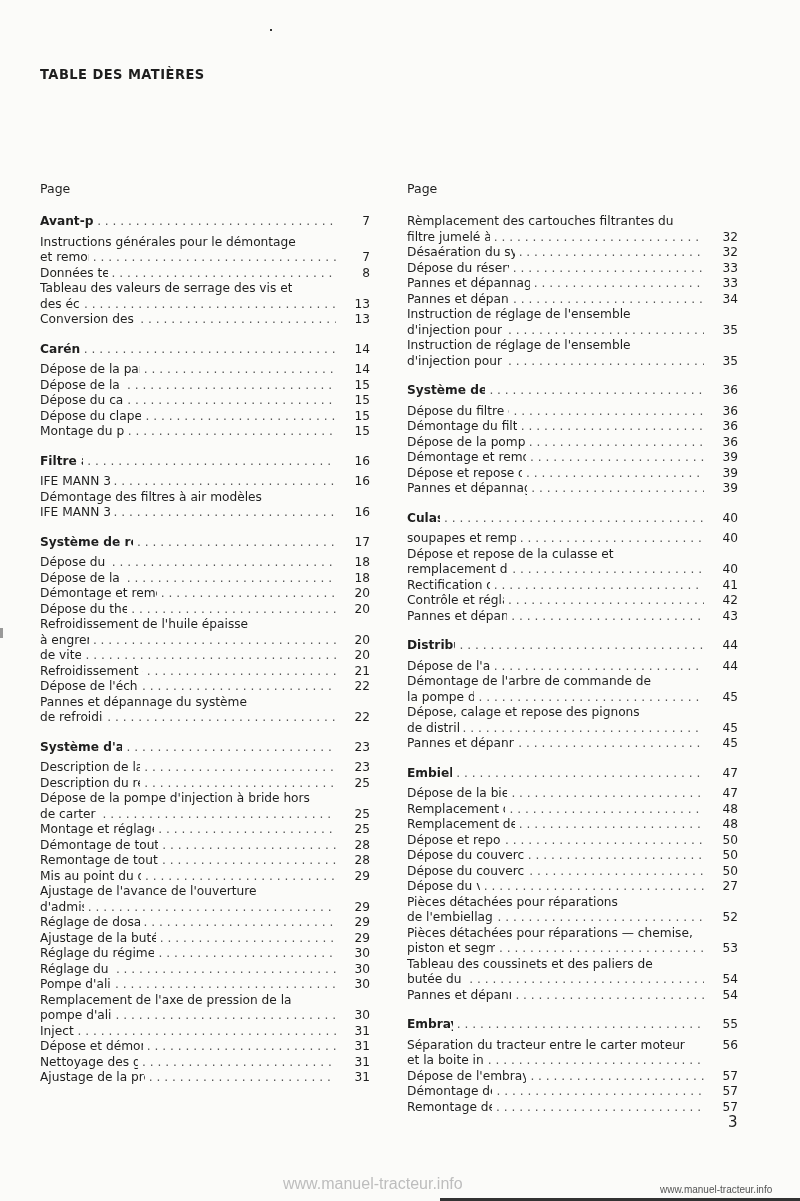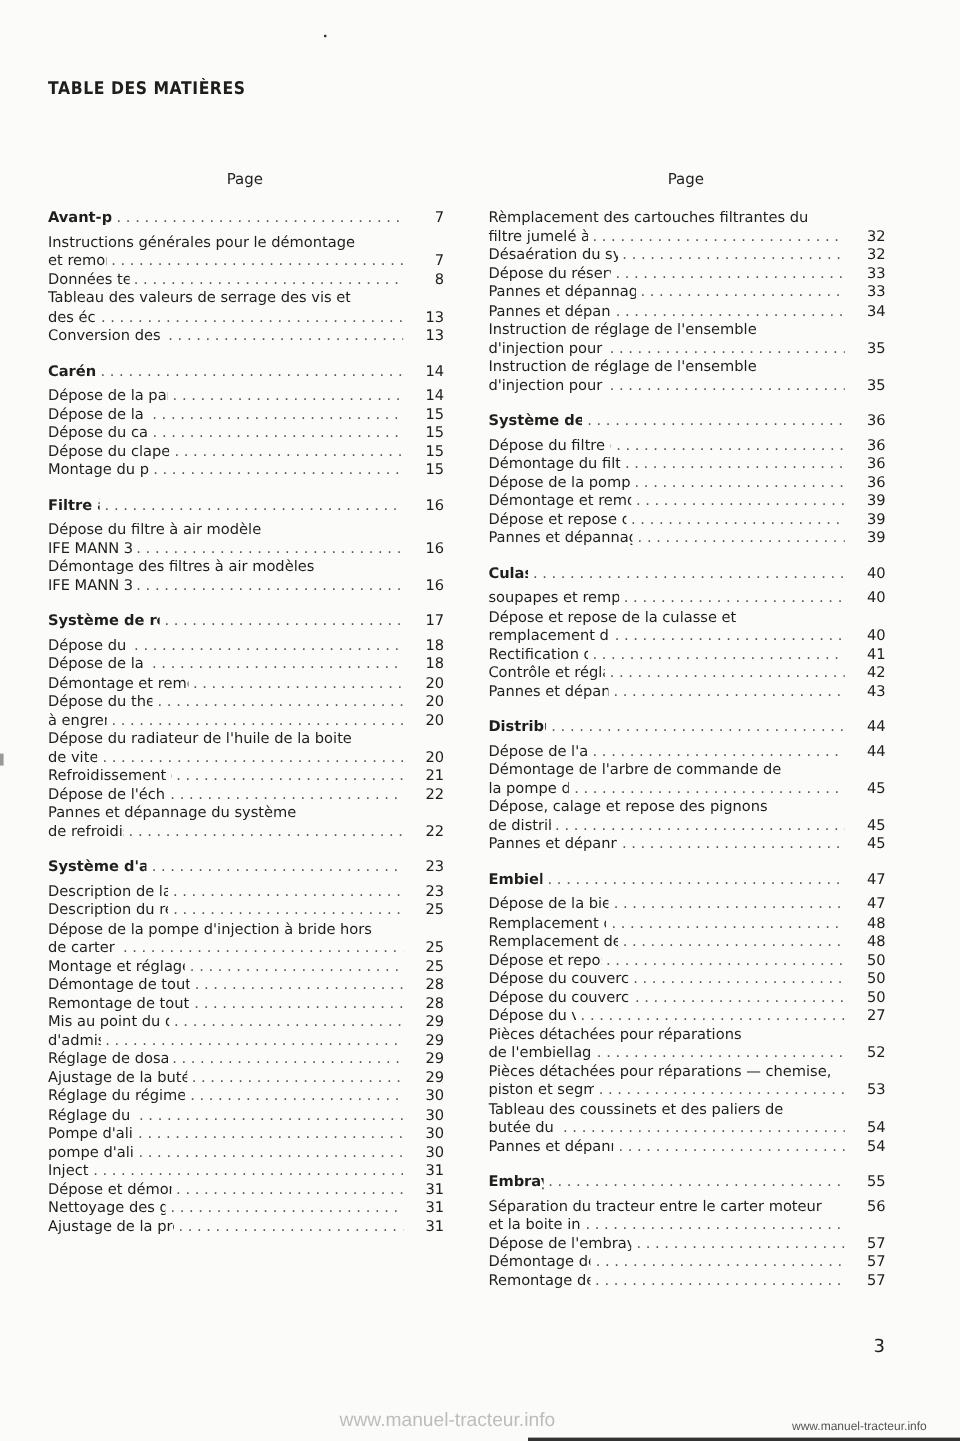--- a/index.html
+++ b/index.html
@@ -9,21 +9,21 @@
     font-family: "DejaVu Sans", sans-serif;
   }
   .title {
     position: absolute; left: 40px; top: 66px;
     font-size: 14.5px; font-weight: bold; letter-spacing: 0.5px;
     transform: scaleX(0.9); transform-origin: left top;
   }
   .col { position: absolute; top: 140px; }
   .col.left { left: 40px; width: 330px; }
   .col.right { left: 407px; width: 331px; }
-  .page-hdr { text-align: center; font-size: 12.5px; height: 34px; line-height: 18px; }
+  .page-hdr { text-align: left; font-size: 12.5px; height: 34px; line-height: 18px; margin-top: 40px; }
   .col.left .page-hdr { padding-right: 2px; }
   .col.right .page-hdr { padding-right: 2px; }
   .section { margin-bottom: 14px; }
   .row {
     display: flex; align-items: flex-end; font-size: 12.2px; line-height: 15.5px;
     white-space: nowrap;
   }
   .row.head { font-weight: bold; margin-bottom: 5px; }
   .row .lbl { flex: 0 1 auto; overflow: hidden; }
   .row .dots {
@@ -128,23 +128,20 @@
           <span class="pg">15</span>
         </div>
       </div>
       <div class="section">
         <div class="row head">
           <span class="lbl">Filtre à air</span>
           <span class="dots"></span>
           <span class="pg">16</span>
         </div>
         <div class="row">
-          <span class="lbl">Dépose du filtre à air modèle</span>
-        </div>
-        <div class="row">
           <span class="lbl">IFE MANN 350 et 500</span>
           <span class="dots"></span>
           <span class="pg">16</span>
         </div>
         <div class="row">
           <span class="lbl">Démontage des filtres à air modèles</span>
         </div>
         <div class="row">
           <span class="lbl">IFE MANN 350 et 500</span>
           <span class="dots"></span>
@@ -171,28 +168,28 @@
           <span class="lbl">Démontage et remontage de la pompe à eau</span>
           <span class="dots"></span>
           <span class="pg">20</span>
         </div>
         <div class="row">
           <span class="lbl">Dépose du thermorégulateur</span>
           <span class="dots"></span>
           <span class="pg">20</span>
         </div>
         <div class="row">
+          <span class="lbl">Refroidissement de l'huile épaisse</span>
+        </div>
+        <div class="row">
           <span class="lbl">à engrenages</span>
           <span class="dots"></span>
           <span class="pg">20</span>
         </div>
         <div class="row">
-          <span class="lbl">Dépose du radiateur de l'huile de la boite</span>
-        </div>
-        <div class="row">
           <span class="lbl">de vitesses</span>
           <span class="dots"></span>
           <span class="pg">20</span>
         </div>
         <div class="row">
           <span class="lbl">Refroidissement de l'huile de moteur</span>
           <span class="dots"></span>
           <span class="pg">21</span>
         </div>
         <div class="row">
@@ -247,20 +244,23 @@
           <span class="lbl">Remontage de toute l'unité d'injection entière</span>
           <span class="dots"></span>
           <span class="pg">28</span>
         </div>
         <div class="row">
           <span class="lbl">Mis au point du dispositif d'injection</span>
           <span class="dots"></span>
           <span class="pg">29</span>
         </div>
         <div class="row">
+          <span class="lbl">Ajustage de l'avance de l'ouverture</span>
+        </div>
+        <div class="row">
           <span class="lbl">d'admission</span>
           <span class="dots"></span>
           <span class="pg">29</span>
         </div>
         <div class="row">
           <span class="lbl">Réglage de dosage du combustible</span>
           <span class="dots"></span>
           <span class="pg">29</span>
         </div>
         <div class="row">
@@ -275,20 +275,23 @@
         </div>
         <div class="row">
           <span class="lbl">Réglage du correcteur</span>
           <span class="dots"></span>
           <span class="pg">30</span>
         </div>
         <div class="row">
           <span class="lbl">Pompe d'alimentation</span>
           <span class="dots"></span>
           <span class="pg">30</span>
+        </div>
+        <div class="row">
+          <span class="lbl">Remplacement de l'axe de pression de la</span>
         </div>
         <div class="row">
           <span class="lbl">pompe d'alimentation</span>
           <span class="dots"></span>
           <span class="pg">30</span>
         </div>
         <div class="row">
           <span class="lbl">Injecteur</span>
           <span class="dots"></span>
           <span class="pg">31</span>

